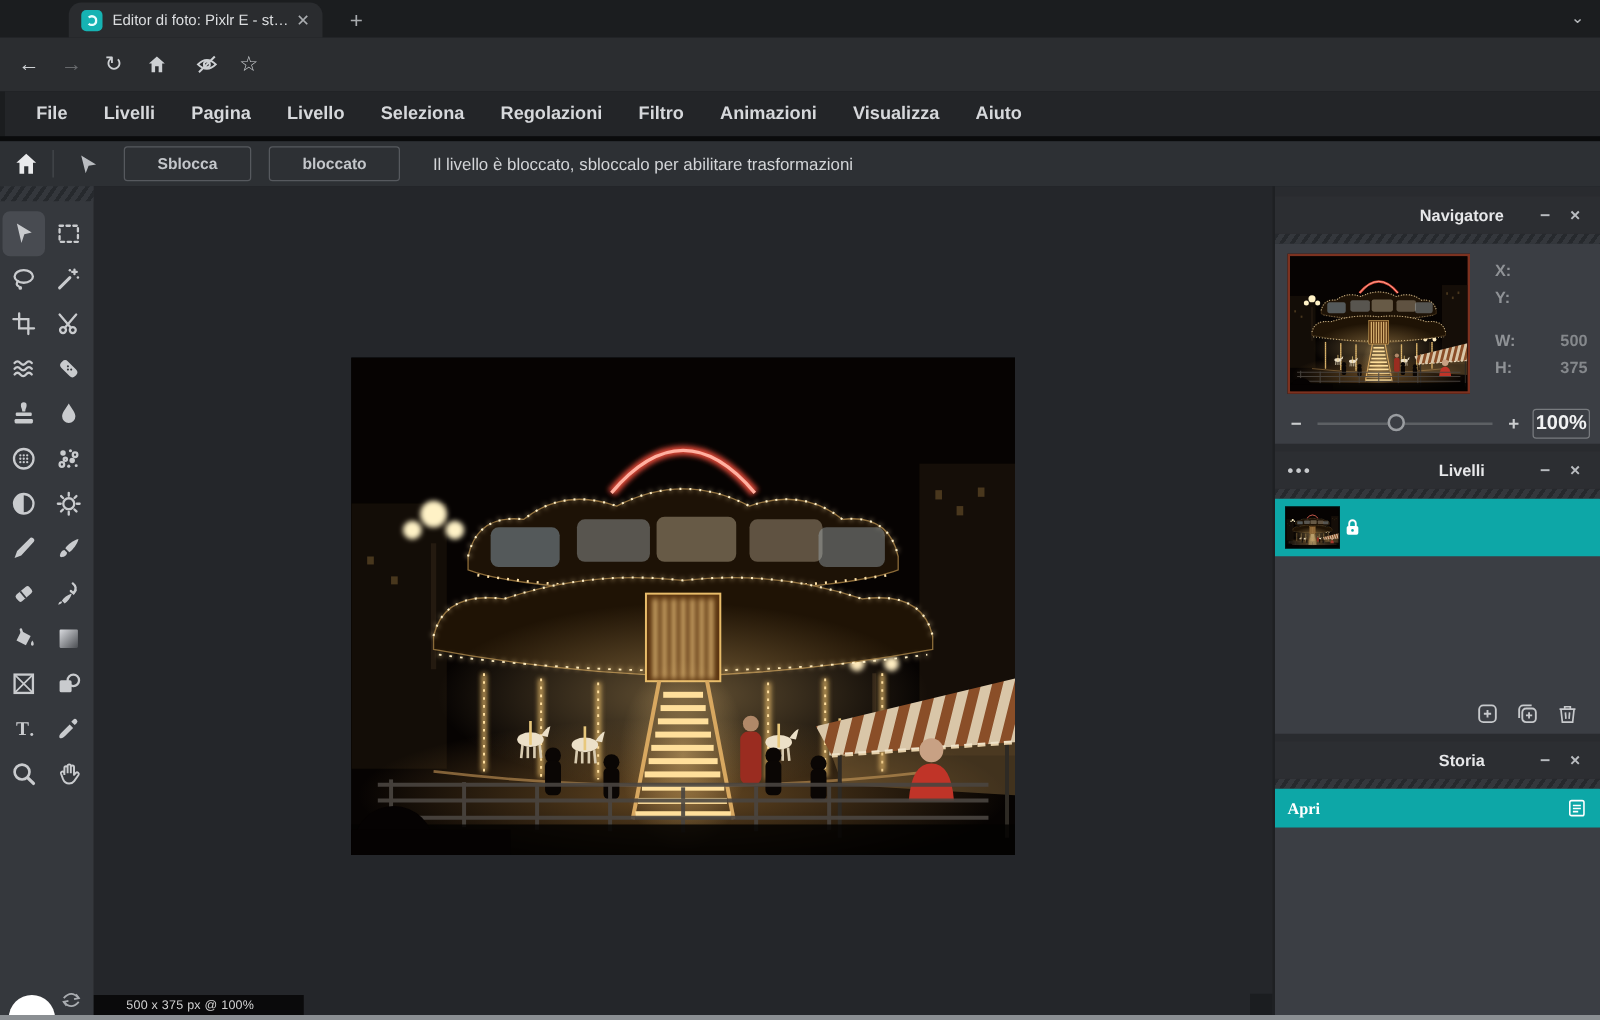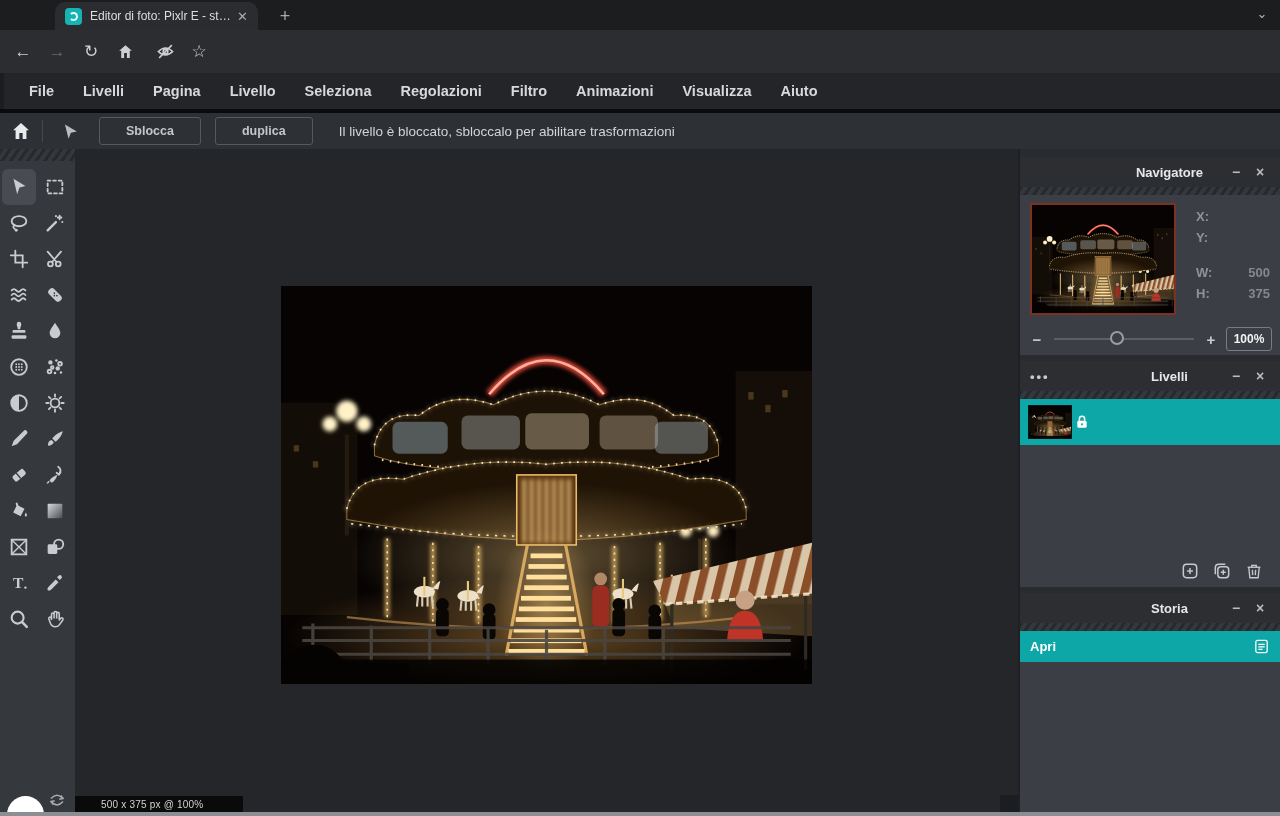--- a/index.html
+++ b/index.html
@@ -102,21 +102,21 @@
   .nav-val { color:#85888c; }
   .nav-spacer { height:14px; }
   .slider-row { position:absolute; left:0; top:128px; width:260px; height:32px;
     display:flex; align-items:center; }
   .sl-minus,.sl-plus { width:26px; text-align:center; color:#caccce; font-size:15px; font-weight:700; }
   .sl-minus { margin-left:4px; }
   .sl-track { position:relative; flex:1; height:2px; background:#5d6064; margin:0 4px; }
   .sl-knob { position:absolute; left:40%; top:-7px; width:14px; height:14px; border-radius:50%;
     border:2px solid #9a9da1; background:#3b3e44; }
   .zoom-box { width:46px; height:24px; border:1px solid #787b7f; border-radius:3px; margin:0 8px 0 2px;
-    display:flex; align-items:center; justify-content:center; font-size:12px; font-weight:700; color:#f1f2f3; }
+    display:flex; align-items:center; justify-content:center; font-size:16px; font-weight:700; color:#f1f2f3; }
 
   
   .layer-row { height:46px; display:flex; align-items:center; padding:0 8px; }
   .layer-row.selected { background:#0da7a7; }
   .layer-thumb { width:44px; height:34px; background:#000; border:1px solid #15616133; flex:none; }
   .layer-thumb svg { width:100%; height:100%; display:block; }
   .layer-texts { flex:1; margin-left:10px; }
   .layer-name { font-size:13.5px; font-weight:700; color:#ffffff; }
   .layer-kind { font-size:12px; font-style:italic; color:#d9f2f2; margin-top:1px; }
   .layer-lock { width:20px; color:#ffffff; display:flex; justify-content:center; }
@@ -344,21 +344,21 @@
         <path d="M12 2.5 L2.5 11 H5.5 V21.5 H10 V14.5 H14 V21.5 H18.5 V11 H21.5 Z" fill="#e9eaec"></path>
       </svg>
   </div>
   <div class="opt-sep"></div>
   <div class="opt-ico">
     <svg width="19" height="19" viewBox="0 0 24 24">
         <path d="M5 3 L20 12 L12.5 13.5 L9.5 21 Z" fill="#b9bcc0"></path>
       </svg>
   </div>
   <button class="opt-btn">Sblocca</button>
-  <button class="opt-btn">duplica</button>
+  <button class="opt-btn">bloccato</button>
   <div class="opt-msg">Il livello è bloccato, sbloccalo per abilitare trasformazioni</div>
 </div>
 
 <div class="abs main">
 
   <div class="abs palette">
     <div class="abs palette-hatch hatch"></div>
     <div class="abs tool-grid" id="tool-grid">
         <div class="tool-cell selected">
           <svg viewBox="0 0 24 24">
@@ -689,21 +689,21 @@
 
     <div class="panel" style="top:444px;">
       <div class="p-head">
         <div class="p-title">Storia</div>
         <div class="p-ctl p-min">−</div>
         <div class="p-ctl p-close">×</div>
       </div>
       <div class="p-hatch hatch"></div>
       <div class="p-body" style="height:185px;">
         <div id="history-list">
-            <div class="hist-row active" style="background: rgb(13, 167, 167);">
+            <div class="hist-row active" style="background: rgb(13, 167, 167); font-family: Liberation Serif, serif;">
               <div class="hist-label">Apri</div>
               <div class="hist-ico">
                 <svg width="17" height="17" viewBox="0 0 24 24" fill="none" stroke="#ffffff" stroke-width="1.8">
                   <rect x="4" y="3.5" width="16" height="17" rx="2"></rect>
                   <line x1="7.5" y1="9" x2="16.5" y2="9"></line>
                   <line x1="7.5" y1="12.5" x2="16.5" y2="12.5"></line>
                   <line x1="7.5" y1="16" x2="13.5" y2="16"></line>
                 </svg>
               </div>
             </div>

